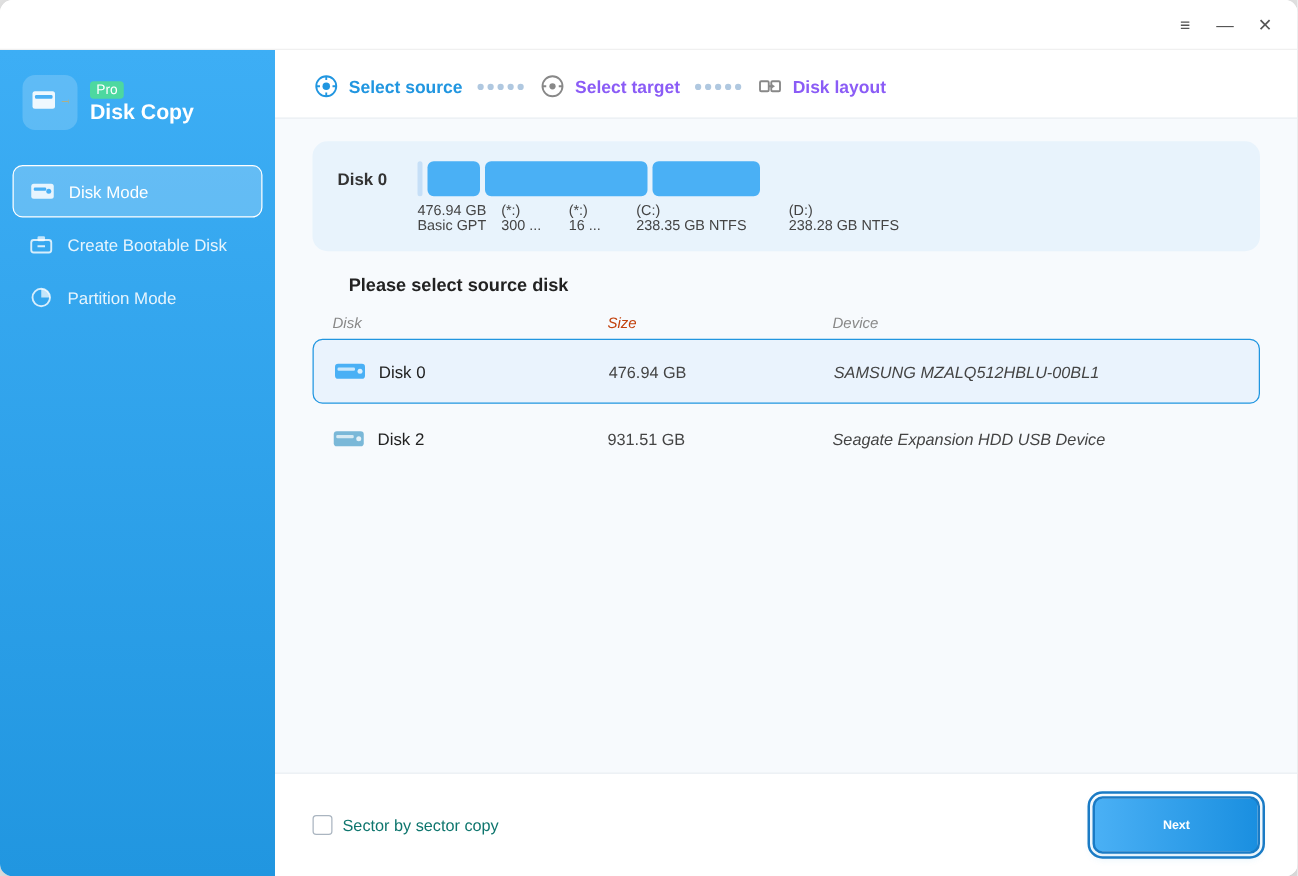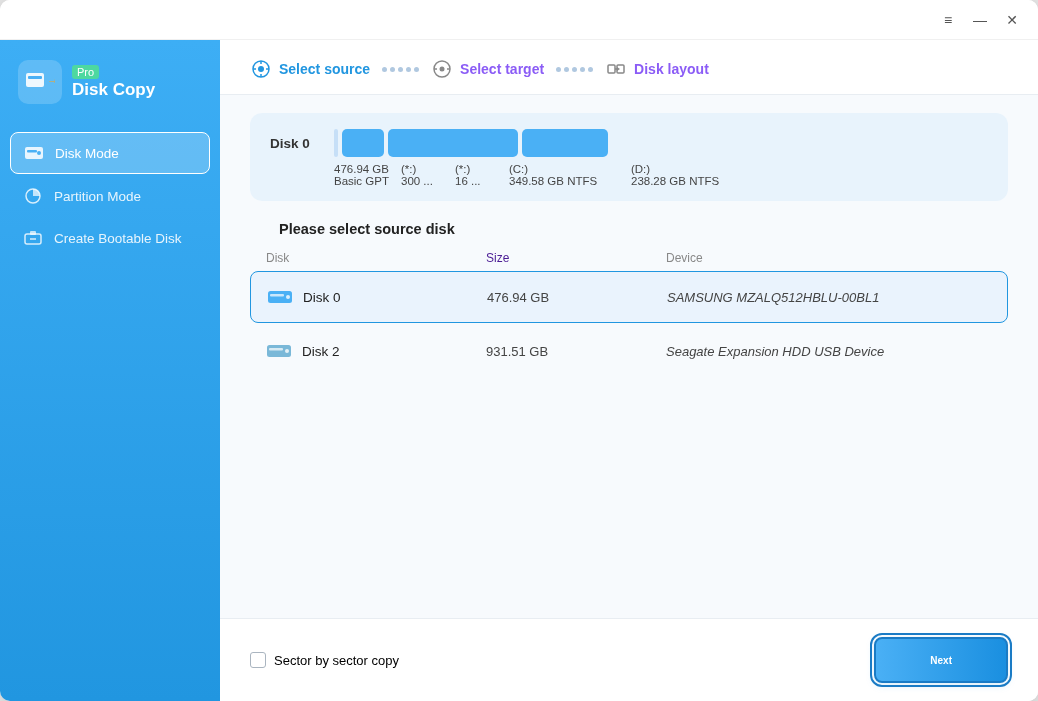--- a/index.html
+++ b/index.html
@@ -237,23 +237,24 @@
       font-weight: 700;
       color: #222;
       margin-bottom: 14px;
       margin-left: 29px;
     }
     .table-header {
       display: flex;
       align-items: center;
       padding: 0 16px 6px 16px;
       gap: 0;
+      font-style: italic;
     }
     .col-disk { width: 220px; font-size: 12px; color: #888; font-weight: 500; }
-    .col-size { width: 180px; font-size: 12px; color: #4c1d95; font-weight: 500; }
+    .col-size { width: 180px; font-size: 12px; color: #c2410c; font-weight: 500; }
     .col-device { flex: 1; font-size: 12px; color: #888; font-weight: 500; }
     .disk-row {
       display: flex;
       align-items: center;
       padding: 0 16px;
       height: 52px;
       border-radius: 8px;
       cursor: pointer;
       margin-bottom: 2px;
       transition: background 0.12s;
@@ -298,21 +299,21 @@
       padding: 18px 30px;
       border-top: 1px solid #e8edf2;
       background: #fff;
       flex-shrink: 0;
     }
     .checkbox-label {
       display: flex;
       align-items: center;
       gap: 8px;
       font-size: 13px;
-      color: #000000;
+      color: #0f766e;
       cursor: pointer;
     }
     .checkbox-box {
       width: 16px;
       height: 16px;
       border: 1.5px solid #aab5c0;
       border-radius: 3px;
       background: #fff;
       flex-shrink: 0;
     }
@@ -370,36 +371,36 @@
               <rect x="3" y="6" width="10" height="2.5" rx="1" fill="#4ab0f5"></rect>
               <circle cx="15" cy="9" r="2" fill="#4ab0f5"></circle>
             </svg>
           </span>
           <span>Disk Mode</span>
         </div>
 
         <div class="nav-item">
           <span class="nav-icon">
             <svg width="20" height="18" viewBox="0 0 20 18" fill="none">
-              <circle cx="10" cy="9" r="7" stroke="white" stroke-width="1.5" fill="none" opacity="0.8"></circle>
-              <path d="M10 9 L10 2 A7 7 0 0 1 17 9 Z" fill="white" opacity="0.7"></path>
-            </svg>
-          </span>
-          <span>Partition Mode</span>
-        </div>
-
-        <div class="nav-item">
-          <span class="nav-icon">
-            <svg width="20" height="18" viewBox="0 0 20 18" fill="none">
               <rect x="2" y="5" width="16" height="10" rx="2" stroke="white" stroke-width="1.5" fill="none" opacity="0.8"></rect>
               <rect x="7" y="2" width="6" height="4" rx="1" fill="white" opacity="0.7"></rect>
               <line x1="7" y1="10" x2="13" y2="10" stroke="white" stroke-width="1.5" opacity="0.8"></line>
             </svg>
           </span>
           <span>Create Bootable Disk</span>
+        </div>
+
+        <div class="nav-item">
+          <span class="nav-icon">
+            <svg width="20" height="18" viewBox="0 0 20 18" fill="none">
+              <circle cx="10" cy="9" r="7" stroke="white" stroke-width="1.5" fill="none" opacity="0.8"></circle>
+              <path d="M10 9 L10 2 A7 7 0 0 1 17 9 Z" fill="white" opacity="0.7"></path>
+            </svg>
+          </span>
+          <span>Partition Mode</span>
         </div>
       </div>
     </div>
 
     <div class="right-panel">
 
       <div class="wizard-steps">
 
         <div class="step">
           <span class="step-icon">
@@ -474,21 +475,21 @@
           <div class="disk-info-col" style="min-width:42px;">
             <span class="val">(*:)</span>
             <span>300 ...</span>
           </div>
           <div class="disk-info-col" style="min-width:42px;">
             <span class="val">(*:)</span>
             <span>16 ...</span>
           </div>
           <div class="disk-info-col" style="min-width:110px;">
             <span class="val">(C:)</span>
-            <span>349.58 GB NTFS</span>
+            <span>238.35 GB NTFS</span>
           </div>
           <div class="disk-info-col" style="min-width:110px;">
             <span class="val">(D:)</span>
             <span>238.28 GB NTFS</span>
           </div>
         </div>
       </div>
 
       <div class="content-area">
         <div class="section-title">Please select source disk</div>

